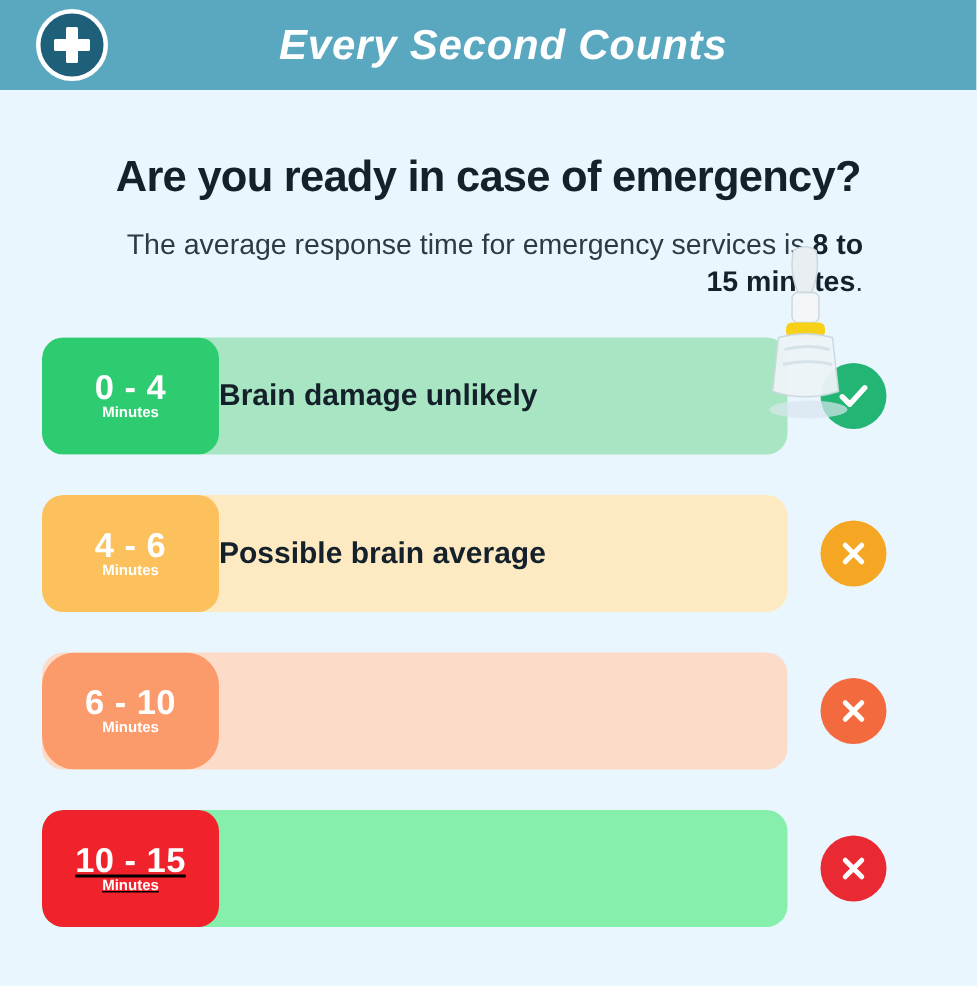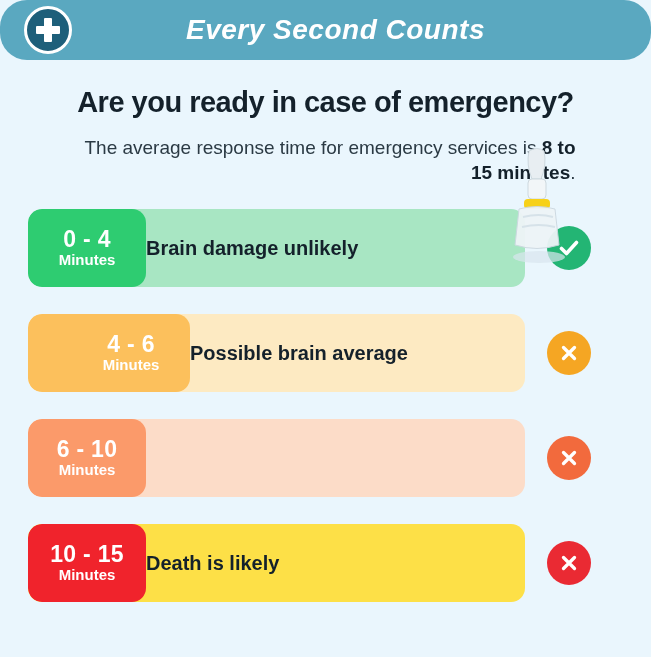--- a/index.html
+++ b/index.html
@@ -22,21 +22,20 @@
   }
 
   
   .header {
     position: relative;
     height: 60px;
     background: #5aa8c0;
     display: flex;
     align-items: center;
     justify-content: center;
-    border-radius: 27px;
   }
   .header-title {
     font-size: 28px;
     font-style: italic;
     font-weight: bold;
     color: #ffffff;
     letter-spacing: 0.5px;
     text-align: center;
     margin: 0;
     padding-left: 20px;
@@ -73,21 +72,21 @@
   
   .content {
     padding: 26px 20px 0 20px;
   }
   .headline {
     font-size: 29px;
     font-weight: bold;
     color: #14212b;
     text-align: center;
     letter-spacing: -0.5px;
-    margin: 0 0 16px 0;
+    margin: 16px 0 16px 0;
   }
   .subtext {
     font-size: 19px;
     color: #2b3a44;
     text-align: right;
     line-height: 1.32;
     margin: 0 auto;
     max-width: 500px;
   }
   .subtext b {
@@ -128,21 +127,21 @@
     color: #ffffff;
     z-index: 2;
   }
   .time-range {
     font-size: 23px;
     font-weight: bold;
     line-height: 1.05;
     letter-spacing: 0.3px;
   }
   .time-unit {
-    font-size: 15px;
+    font-size: 10px;
     font-weight: bold;
     line-height: 1.2;
     text-align: center;
   }
   .row-label {
     flex: 1;
     display: flex;
     align-items: center;
     font-size: 20px;
     font-weight: bold;
@@ -212,54 +211,53 @@
           <rect x="27" y="34" width="18" height="20" rx="4" fill="#f2f6f8" stroke="#cdd8de" stroke-width="1"></rect>
           <rect x="23" y="54" width="26" height="10" rx="4" fill="#f7d117"></rect>
           <path d="M18 64 q18 -5 36 0 l4 36 q-22 7 -44 0 z" fill="#eef4f7" stroke="#ccd8e0" stroke-width="1" opacity="0.95"></path>
           <path d="M22 72 q16 -4 30 0" fill="none" stroke="#d6e2e9" stroke-width="2"></path>
           <path d="M21 82 q17 -4 33 0" fill="none" stroke="#d6e2e9" stroke-width="2"></path>
         </svg>
       </div>
 
       <div class="row">
         <div class="bar" style="background:#fdeac2;">
-          <div class="time-chip" style="background:#fcc05c;padding-left:44px;">
+          <div class="time-chip" style="background:#fcc05c;">
             <span class="time-range">4 - 6</span>
             <span class="time-unit">Minutes</span>
           </div>
           <div class="row-label">Possible brain average</div>
         </div>
         <div class="status" style="background:#f5a623;">
           <svg width="22" height="22" viewBox="0 0 24 24" aria-hidden="true">
             <path d="M6 6 L18 18 M18 6 L6 18" fill="none" stroke="#ffffff" stroke-width="3.6" stroke-linecap="round"></path>
           </svg>
         </div>
       </div>
 
       <div class="row">
         <div class="bar" style="background:#fcdcc8;">
-          <div class="time-chip" style="background:#fb9a6a;">
+          <div class="time-chip" style="background:#fb9a6a;border-radius:22px;">
             <span class="time-range">6 - 10</span>
             <span class="time-unit">Minutes</span>
           </div>
         </div>
         <div class="status" style="background:#f26a3d;">
           <svg width="22" height="22" viewBox="0 0 24 24" aria-hidden="true">
             <path d="M6 6 L18 18 M18 6 L6 18" fill="none" stroke="#ffffff" stroke-width="3.6" stroke-linecap="round"></path>
           </svg>
         </div>
       </div>
 
       <div class="row">
-        <div class="bar" style="background:#fde047;">
+        <div class="bar" style="background:#86efac;text-decoration:underline;">
           <div class="time-chip" style="background:#f0232c;">
             <span class="time-range">10 - 15</span>
             <span class="time-unit">Minutes</span>
           </div>
-          <div class="row-label">Death is likely</div>
         </div>
         <div class="status" style="background:#ea2a33;">
           <svg width="22" height="22" viewBox="0 0 24 24" aria-hidden="true">
             <path d="M6 6 L18 18 M18 6 L6 18" fill="none" stroke="#ffffff" stroke-width="3.6" stroke-linecap="round"></path>
           </svg>
         </div>
       </div>
 
     </div>
   </div>

